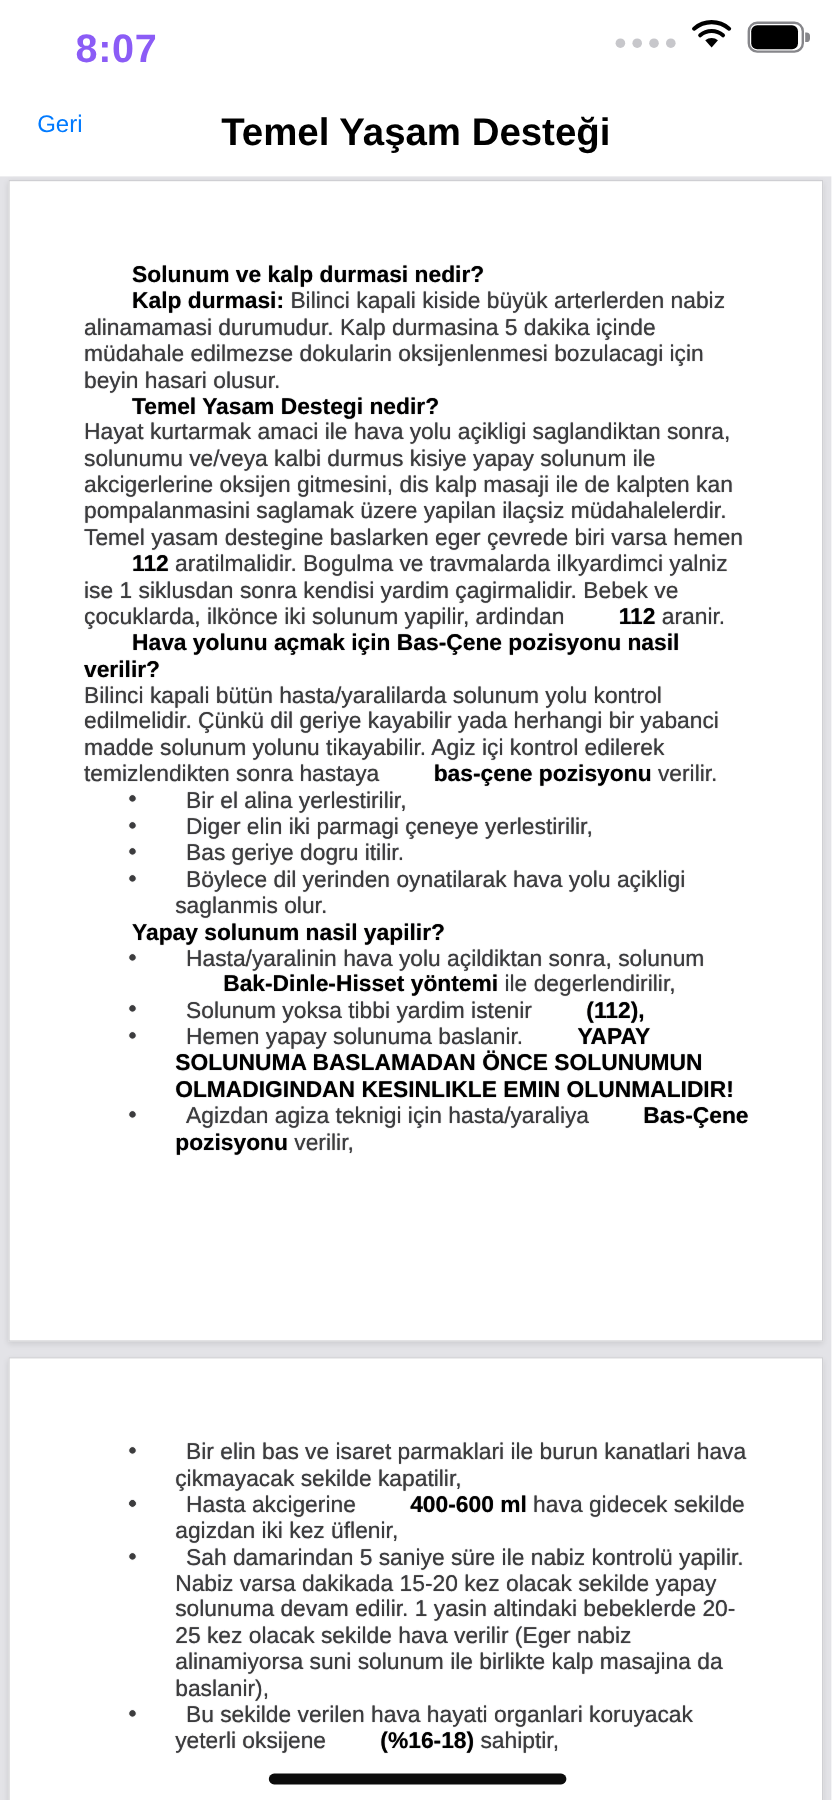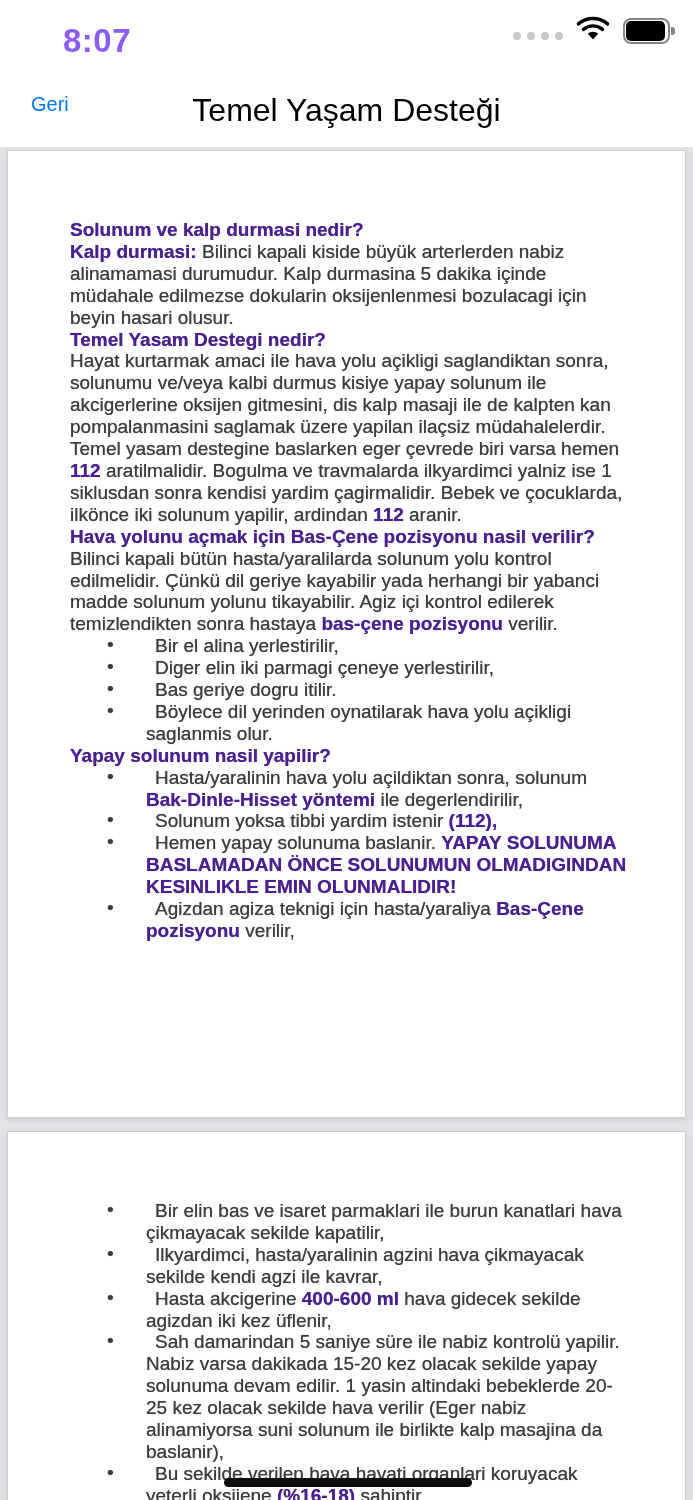--- a/index.html
+++ b/index.html
@@ -15,33 +15,33 @@
   .cell-dots span { width:8px; height:8px; border-radius:50%; background:#c7c7cb; }
   .wifi { margin-top:2px; }
   .battery { position:relative; width:52px; height:26px; margin-top:2px; }
   .battery .body { position:absolute; left:0; top:0; width:47px; height:26px; border:2px solid #86868a; border-radius:8px; }
   .battery .fill { position:absolute; left:3px; top:3px; width:39px; height:20px; background:#000; border-radius:5px; }
   .battery .nub { position:absolute; right:0; top:9px; width:4px; height:8px; background:#86868a; border-radius:0 3px 3px 0; }
 
   
   .nav-bar { position:absolute; top:60px; left:0; width:100%; height:87px; background:#fff; }
   .back-button { position:absolute; left:31px; top:33px; font-size:20px; color:#007aff; cursor:pointer; }
-  .nav-title { position:absolute; left:0; right:0; top:32px; text-align:center; font-size:32px; font-weight:400; color:#000; }
+  .nav-title { position:absolute; left:0; right:0; top:32px; text-align:center; font-size:32px; font-weight:700; color:#000; }
 
   
   .doc-area { position:absolute; top:147px; left:0; width:693px; height:1353px; background:#e3e3e7; }
   .page { position:absolute; left:7px; width:679px; background:#fff; border:1px solid #cfcfd3;
     box-shadow:0 2px 5px rgba(0,0,0,0.10); }
   .page-1 { top:3px; height:968px; }
   .page-2 { top:984px; height:620px; }
   .page-inner { padding:68px 52px 0 62px; font-size:19px; line-height:21.9px; color:#3c3c3e;
     text-shadow:0 0 0.7px rgba(60,60,62,0.85); }
   .doc-h { font-weight:700; color:#2a2a2c; }
   .doc-p { }
-  .b { font-weight:700; color:#4c1d95; }
+  .b { font-weight:700; color:#000000;margin-left:40px; }
   .doc-li { position:relative; padding-left:76px; text-indent:9px; }
   .doc-li .bullet { position:absolute; left:37px; top:-1px; text-indent:0; }
   .marker-line { position:absolute; left:216px; top:346px; width:248px; height:9px;
     background:#0c0c0c; border-radius:5px; }
 </style>
 </head>
 <body>
 
 <div class="screen">
 
@@ -90,21 +90,21 @@
           <div class="doc-h"><span class="b">Yapay solunum nasil yapilir?</span></div>
           <div class="doc-li"><span class="bullet">•</span><span>Hasta/yaralinin hava yolu açildiktan sonra, solunum </span><span class="b">Bak-Dinle-Hisset yöntemi</span><span> ile degerlendirilir,</span></div>
           <div class="doc-li"><span class="bullet">•</span><span>Solunum yoksa tibbi yardim istenir </span><span class="b">(112),</span></div>
           <div class="doc-li"><span class="bullet">•</span><span>Hemen yapay solunuma baslanir. </span><span class="b">YAPAY SOLUNUMA BASLAMADAN ÖNCE SOLUNUMUN OLMADIGINDAN KESINLIKLE EMIN OLUNMALIDIR!</span></div>
           <div class="doc-li"><span class="bullet">•</span><span>Agizdan agiza teknigi için hasta/yaraliya </span><span class="b">Bas-Çene pozisyonu</span><span> verilir,</span></div>
         </div>
     </div>
     <div class="page page-2">
       <div class="page-inner">
           <div class="doc-li"><span class="bullet">•</span><span>Bir elin bas ve isaret parmaklari ile burun kanatlari hava çikmayacak sekilde kapatilir,</span></div>
-          <div class="doc-li"><span class="bullet">•</span><span>Ilkyardimci, hasta/yaralinin agzini hava çikmayacak sekilde kendi agzi ile kavrar,</span></div>
+          <div class="doc-li"><span class="bullet">•</span></div>
           <div class="doc-li"><span class="bullet">•</span><span>Hasta akcigerine </span><span class="b">400-600 ml</span><span> hava gidecek sekilde agizdan iki kez üflenir,</span></div>
           <div class="doc-li"><span class="bullet">•</span><span>Sah damarindan 5 saniye süre ile nabiz kontrolü yapilir. Nabiz varsa dakikada 15-20 kez olacak sekilde yapay solunuma devam edilir. 1 yasin altindaki bebeklerde 20-25 kez olacak sekilde hava verilir (Eger nabiz alinamiyorsa suni solunum ile birlikte kalp masajina da baslanir),</span></div>
           <div class="doc-li"><span class="bullet">•</span><span>Bu sekilde verilen hava hayati organlari koruyacak yeterli oksijene </span><span class="b">(%16-18)</span><span> sahiptir,</span></div>
         </div>
       <div class="marker-line"></div>
     </div>
   </div>
 
 </div>
 

